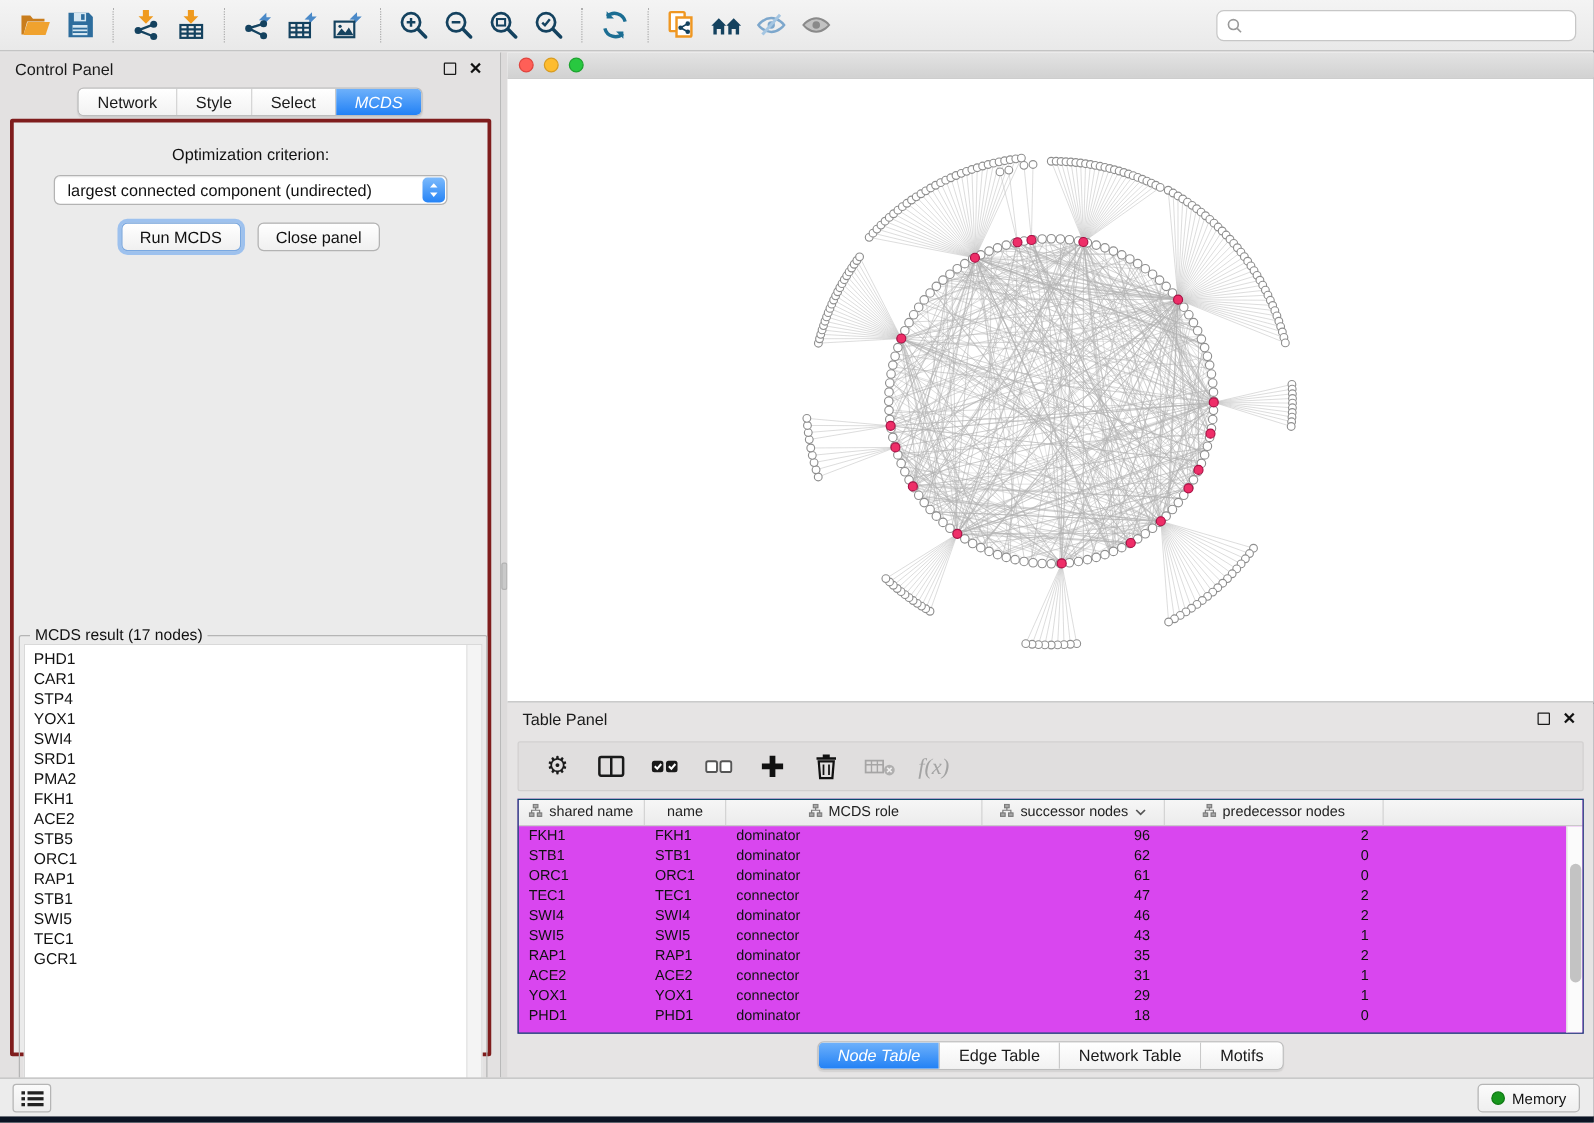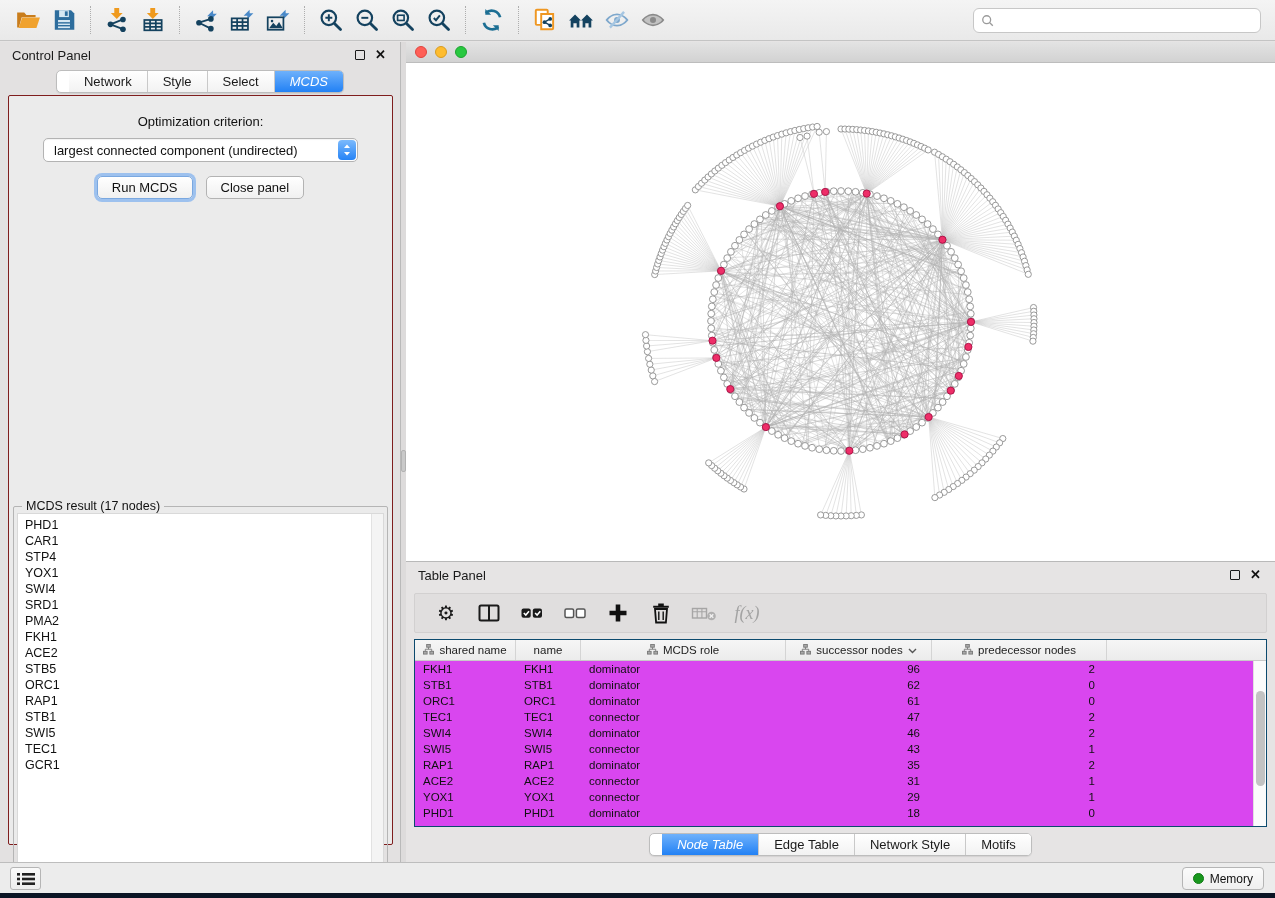--- a/index.html
+++ b/index.html
@@ -24,29 +24,29 @@
   
   .control-panel { position:absolute; left:0; top:42px; width:401px; height:820px;
     background:#e3e1e1; border-right:1px solid #b9b9b9; }
   .cp-header { position:absolute; left:0; top:0; width:100%; height:26px; display:flex; align-items:center; }
   .panel-title { font-size:13px; color:#1a1a1a; padding-left:12px; }
   .panel-btns { margin-left:auto; display:flex; align-items:center; gap:10px; padding-right:14px; }
   .float-ico { width:10px; height:10px; border:1.6px solid #1a1a1a; border-radius:1px; display:inline-block; }
   .close-ico { font-size:13px; font-weight:bold; color:#111; line-height:10px; }
 
   .seg { display:flex; border:1px solid #bdbdbd; border-radius:5px; overflow:hidden;
-    background:#fff; box-shadow:0 1px 1px rgba(0,0,0,.08);padding-left:12px; }
+    background:#fff; box-shadow:0 1px 1px rgba(0,0,0,.08); }
   .seg-btn { font-size:13px; color:#1a1a1a; background:linear-gradient(180deg,#ffffff,#f2f2f2);
     border:none; border-right:1px solid #c9c9c9; padding:3px 15px; cursor:default; }
   .seg-btn:last-child { border-right:none; }
   .seg-btn.active { background:linear-gradient(180deg,#6eb1fb,#2281f5); color:#fff;font-style:italic; }
   .cp-tabs-wrap { position:absolute; top:28px; left:0; width:100%; display:flex; justify-content:center; }
 
   .cp-card { position:absolute; left:8px; top:53px; width:385px; height:750px;
-    background:#ebebeb; border:1px solid #7f1d1d; border-radius:2px; }
+    background:#ebebeb; border:3px solid #7f1d1d; border-radius:2px; }
   .opt-label { text-align:center; font-size:13px; color:#111; margin-top:18px; }
   .dropdown { position:relative; margin:9px auto 0; width:315px; height:24px; background:#fff;
     border:1px solid #b3b3b3; border-radius:5px; display:flex; align-items:center;
     font-size:13px; color:#111; padding-left:10px; box-shadow:inset 0 1px 1px rgba(0,0,0,.05); }
   .dd-spin { position:absolute; right:1px; top:1px; width:18px; height:20px; border-radius:4px;
     background:linear-gradient(180deg,#7cbafc,#2583f6); display:flex; align-items:center; justify-content:center; }
   .btn-row { display:flex; justify-content:center; gap:13px; margin-top:14px; }
   .mac-btn { font-size:13px; color:#111; background:linear-gradient(180deg,#ffffff,#f0f0f0);
     border:1px solid #b3b3b3; border-radius:5px; padding:3px 14px;text-align:right; }
   .mac-btn.focused { box-shadow:0 0 0 3px rgba(105,165,240,.6); border-color:#7aa8e0; }
@@ -1391,21 +1391,21 @@
           </div>
       <div class="tbl-scroll">
         <div class="tbl-thumb"></div>
       </div>
     </div>
 
     <div class="tp-tabs-wrap">
       <div class="seg">
             <button class="seg-btn active">Node Table</button>
             <button class="seg-btn">Edge Table</button>
-            <button class="seg-btn">Network Style</button>
+            <button class="seg-btn">Network Table</button>
             <button class="seg-btn">Motifs</button>
           </div>
     </div>
   </div>
 
   <div class="statusbar">
     <div class="status-left-btn">
       <svg width="18" height="14" viewBox="0 0 18 14">
             <g fill="#222">
               <rect x="0" y="1" width="3" height="2.6"></rect>

